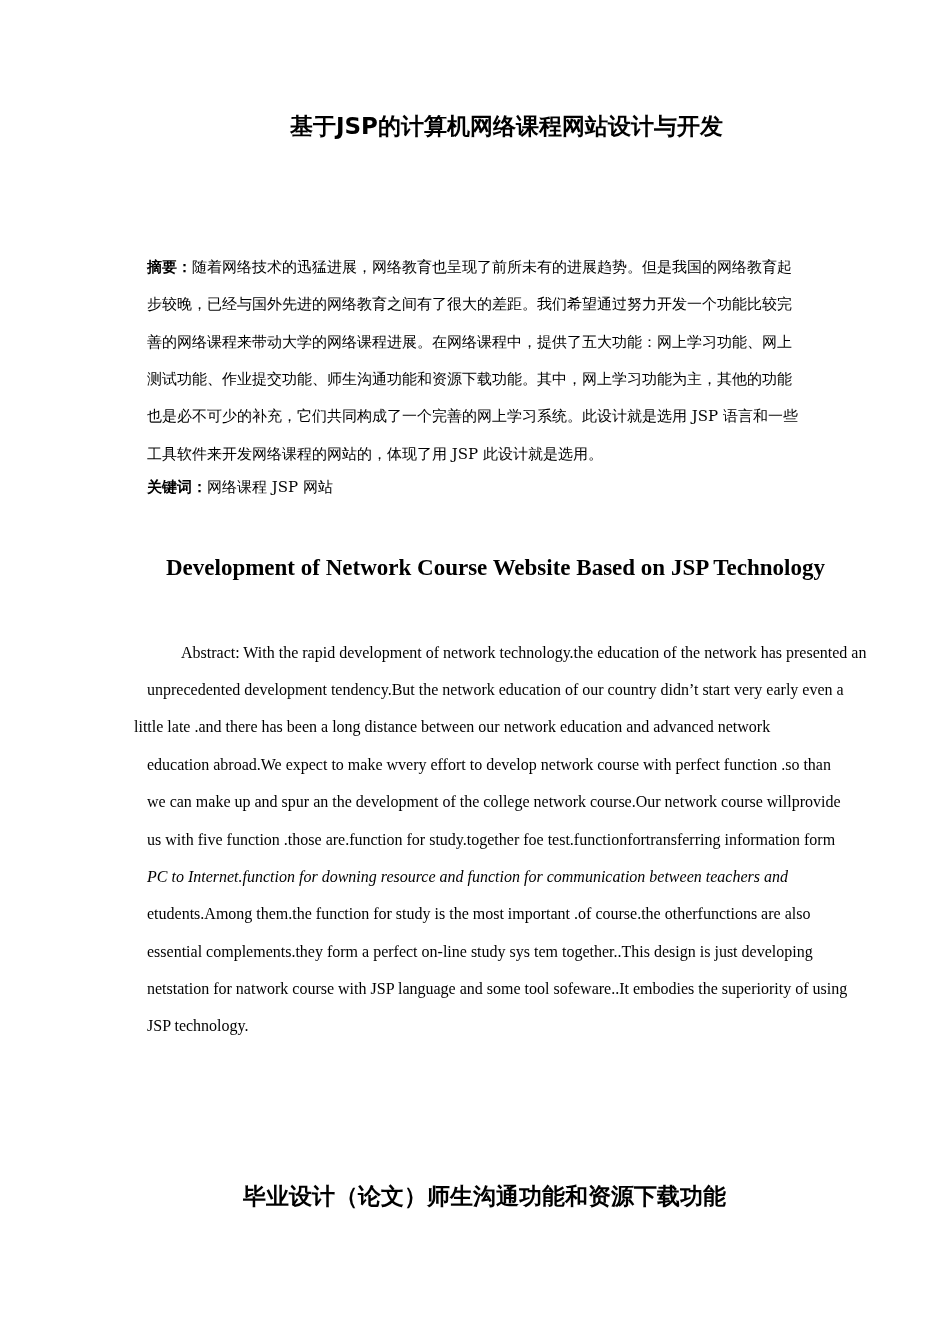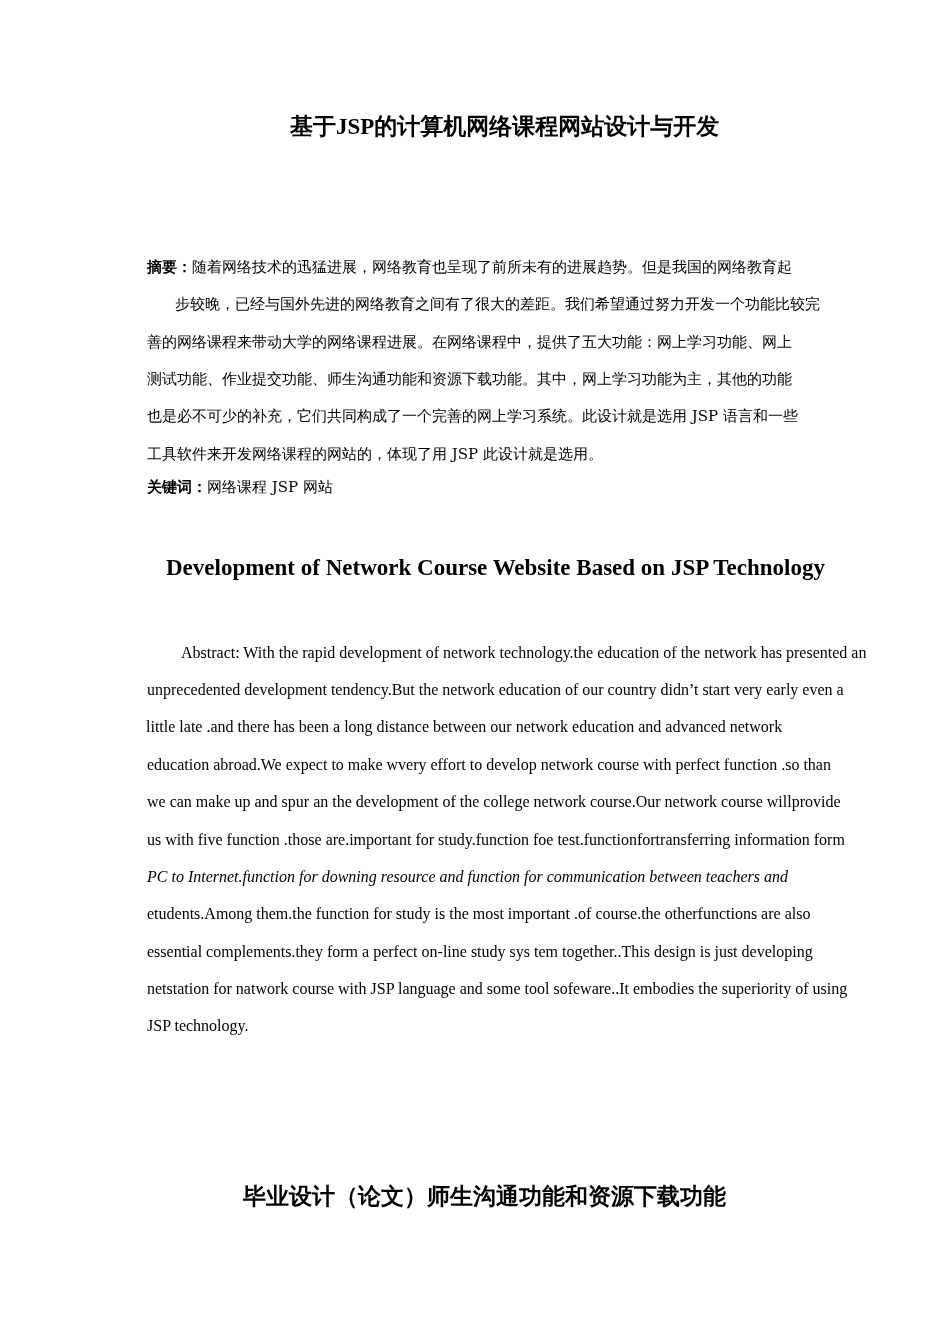--- a/index.html
+++ b/index.html
@@ -11,42 +11,42 @@
     .en-title { font-family: "Liberation Serif", serif; font-weight: bold; font-size: 23px; }
     .en-body { font-family: "Liberation Serif", serif; font-size: 16px; }
     .bold { font-weight: normal; margin-left: 34px; }
     .cn-bold { font-family: "DejaVu Sans", sans-serif; font-weight: bold; font-size: 15px; }
   </style>
 </head>
 <body>
 
 <div class="page">
 
-  <div class="abs cn-title" style="left:290px; top:111px;font-family:Liberation Serif, serif;">基于JSP的计算机网络课程网站设计与开发</div>
+  <div class="abs cn-title" style="left:290px; top:111px;">基于JSP的计算机网络课程网站设计与开发</div>
 
   <div>
     <div class="abs cn-body" style="left:147px; top:258px;"><span class="cn-bold">摘要：</span><span>随着网络技术的迅猛进展，网络教育也呈现了前所未有的进展趋势。但是我国的网络教育起</span></div>
-    <div class="abs cn-body" style="left:147px; top:295px;margin-left:28px;">步较晚，已经与国外先进的网络教育之间有了很大的差距。我们希望通过努力开发一个功能比较完</div>
+    <div class="abs cn-body" style="left:147px; top:295px;">步较晚，已经与国外先进的网络教育之间有了很大的差距。我们希望通过努力开发一个功能比较完</div>
     <div class="abs cn-body" style="left:147px; top:333px;">善的网络课程来带动大学的网络课程进展。在网络课程中，提供了五大功能：网上学习功能、网上</div>
     <div class="abs cn-body" style="left:147px; top:370px;">测试功能、作业提交功能、师生沟通功能和资源下载功能。其中，网上学习功能为主，其他的功能</div>
     <div class="abs cn-body" style="left:147px; top:407px;">也是必不可少的补充，它们共同构成了一个完善的网上学习系统。此设计就是选用 JSP 语言和一些</div>
     <div class="abs cn-body" style="left:147px; top:445px;">工具软件来开发网络课程的网站的，体现了用 JSP 此设计就是选用。</div>
   </div>
 
   <div class="abs cn-body" style="left:147px; top:478px;"><span class="cn-bold">关键词：</span><span style="margin-left:0;">网络课程  JSP  网站</span></div>
 
   <div class="abs en-title" style="left:166px; top:555px;">Development of Network Course Website Based on  JSP  Technology</div>
 
   <div>
     <div class="abs en-body" style="left:147px; top:644px;"><span class="bold">Abstract:</span><span> With the rapid development of network technology.the education of the network has presented an</span></div>
     <div class="abs en-body" style="left:147px; top:681px;">unprecedented development tendency.But the network education of our country didn’t start very early even a</div>
-    <div class="abs en-body" style="left:146px; top:718px;font-family:Liberation Serif, serif;">little late .and there has been a long distance between our network education and advanced network</div>
+    <div class="abs en-body" style="left:134px; top:718px;font-family:Liberation Serif, serif;">little late .and there has been a long distance between our network education and advanced network</div>
     <div class="abs en-body" style="left:147px; top:756px;">education abroad.We expect to make wvery effort to develop network course with perfect function .so than</div>
     <div class="abs en-body" style="left:147px; top:793px;">we can make up and spur an the development of the college network course.Our network course willprovide</div>
-    <div class="abs en-body" style="left:147px; top:831px;">us with five function .those are.important for study.function foe test.functionfortransferring information form</div>
+    <div class="abs en-body" style="left:147px; top:831px;">us with five function .those are.function for study.together foe test.functionfortransferring information form</div>
     <div class="abs en-body" style="left:147px; top:868px;font-style:italic;">PC to Internet.function for downing resource and function for communication between teachers and</div>
     <div class="abs en-body" style="left:147px; top:905px;">etudents.Among them.the function for study is the most important .of course.the otherfunctions are also</div>
     <div class="abs en-body" style="left:147px; top:943px;">essential complements.they form a perfect on-line study sys tem together..This design is just developing</div>
     <div class="abs en-body" style="left:147px; top:980px;">netstation for natwork course with JSP language and some tool sofeware..It embodies the superiority of using</div>
     <div class="abs en-body" style="left:147px; top:1017px;">JSP technology.</div>
   </div>
 
 
   <div class="abs cn-title" style="left:243px; top:1181px;">毕业设计（论文）师生沟通功能和资源下载功能</div>
 

